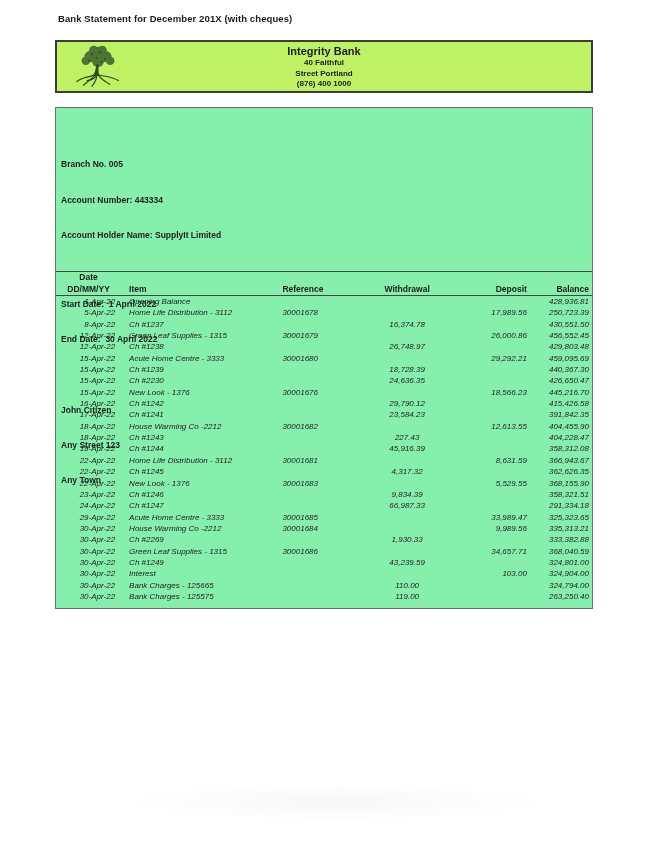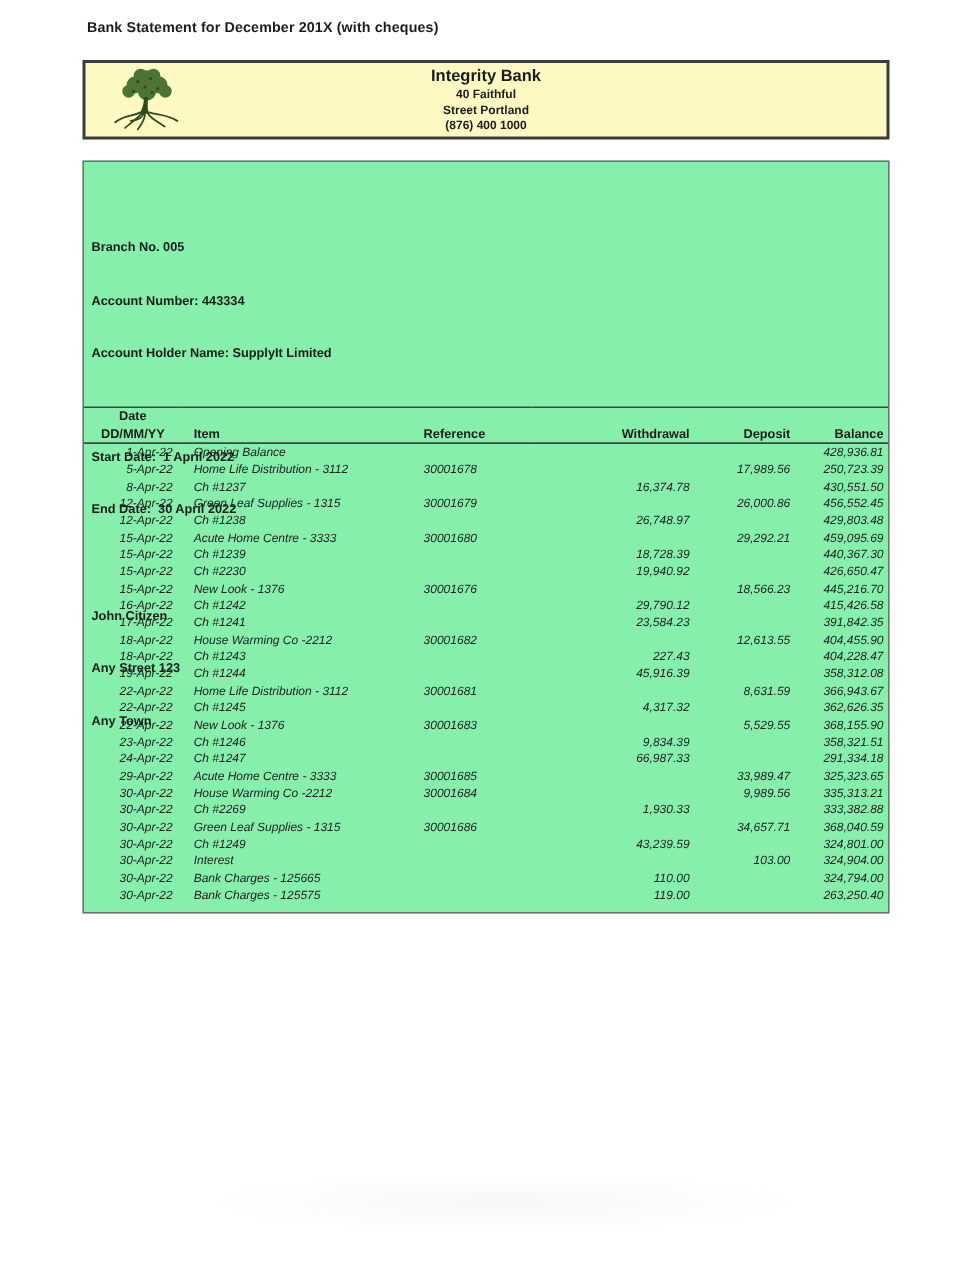--- a/index.html
+++ b/index.html
@@ -9,21 +9,21 @@
     font-family:"Liberation Sans", sans-serif; color:#1c1c1c;
     overflow:hidden;
   }
   .page-title {
     position:absolute; left:58px; top:13px;
     font-size:9.5px; font-weight:bold; letter-spacing:.1px;
   }
   
   .bank-box {
     position:absolute; left:55px; top:40px; width:538px; height:53px;
-    border:2px solid #3b3b3b; background:#fef9c3;
+    border:2px solid #3b3b3b; background:#bef264;
   }
   .bank-logo { position:absolute; left:14px; top:1px; width:54px; height:47px; }
   .bank-info { position:absolute; left:0; right:0; top:3px; text-align:center; }
   .bank-name { font-size:11px; font-weight:bold; line-height:13px; }
   .bank-line { font-size:8px; font-weight:bold; line-height:10.5px; }
   
   .main-box {
     position:absolute; left:55px; top:107px; width:538px; height:502px;
     border:1px solid #6e6e6e; background:#86efac;
   }
@@ -43,21 +43,21 @@
   tr.hdr-top td { border-top:1px solid #444; height:11px; line-height:11px; }
   tr.hdr-bot td { border-bottom:1px solid #444; height:12px; line-height:12px; }
   .c-date-hdr { text-align:center; }
   tbody td {
     font-size:8px; font-style:italic; height:11.35px; line-height:11.35px;
     color:#222;
   }
   .col-date   { text-align:right; padding-right:6px; }
   .col-item   { text-align:left;  padding-left:8px; }
   .col-ref    { text-align:left;  padding-left:8px; }
-  .col-wd     { text-align:right; padding-right:2px; }
+  .col-wd     { text-align:center; padding-right:2px; }
   .col-dep    { text-align:right; padding-right:5px;margin-top:20px; }
   .col-bal    { text-align:right; padding-right:3px; }
   .scan-artifact {
     position:absolute; left:120px; top:782px; width:430px; height:40px;
     background:radial-gradient(ellipse at center, rgba(120,120,120,0.06), rgba(255,255,255,0) 70%);
     pointer-events:none;
   }
 </style>
 </head>
 <body>
@@ -200,21 +200,21 @@
           <td class="col-item">Ch #1239</td>
           <td class="col-ref"></td>
           <td class="col-wd">18,728.39</td>
           <td class="col-dep"></td>
           <td class="col-bal">440,367.30</td>
         </tr>
         <tr>
           <td class="col-date">15-Apr-22</td>
           <td class="col-item">Ch #2230</td>
           <td class="col-ref"></td>
-          <td class="col-wd">19,940.92</td>
+          <td class="col-wd">24,636.35</td>
           <td class="col-dep"></td>
           <td class="col-bal">426,650.47</td>
         </tr>
         <tr>
           <td class="col-date">15-Apr-22</td>
           <td class="col-item">New Look - 1376</td>
           <td class="col-ref">30001676</td>
           <td class="col-wd"></td>
           <td class="col-dep">18,566.23</td>
           <td class="col-bal">445,216.70</td>

